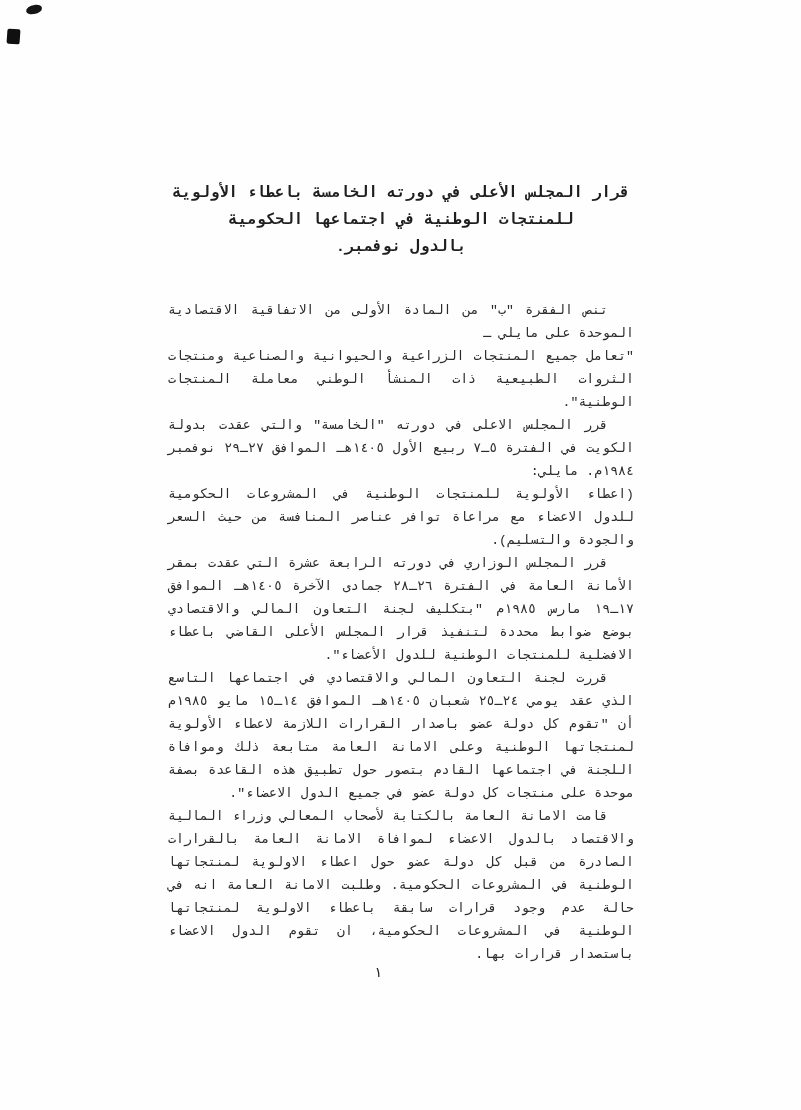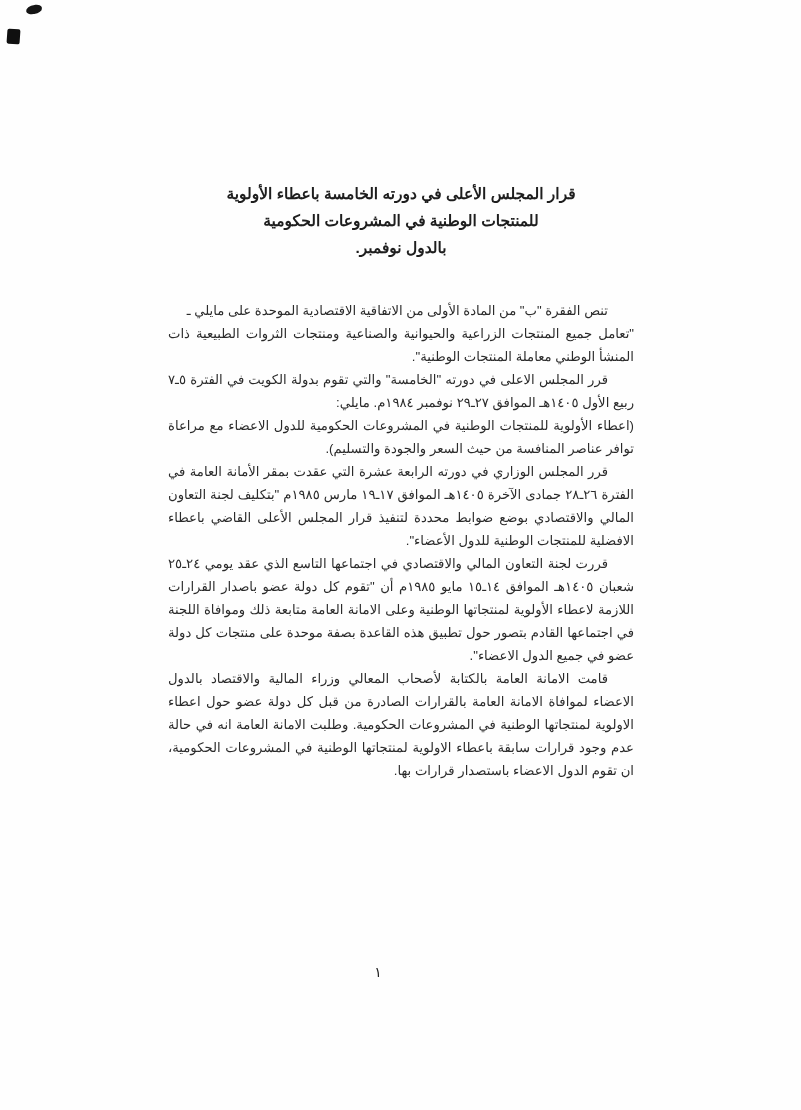--- a/index.html
+++ b/index.html
@@ -6,21 +6,21 @@
     margin: 0;
     padding: 0;
     background: #ffffff;
   }
   .page {
     position: relative;
     width: 801px;
     height: 1110px;
     background: #fefefe;
     overflow: hidden;
-    font-family: Liberation Sans, sans-serif;
+    font-family: Liberation Mono, monospace;
     color: #272727;
   }
   
   .artifact-1 {
     position: absolute;
     left: 26px; top: 5px;
     width: 16px; height: 9px;
     background: #151515;
     border-radius: 60% 40% 55% 45%;
     transform: rotate(-8deg);
@@ -73,28 +73,28 @@
 
 <div class="page">
 
   <span class="artifact-1"></span>
   <span class="artifact-2"></span>
 
   <div class="content">
 
     <h1 class="title">
       <span class="t-line">قرار المجلس الأعلى في دورته الخامسة باعطاء الأولوية</span>
-      <span class="t-line">للمنتجات الوطنية في المشروعات الحكومية</span>
+      <span class="t-line">للمنتجات الوطنية في اجتماعها الحكومية</span>
       <span class="t-line">بالدول نوفمبر.</span>
     </h1>
 
     <div class="body-text">
       <p class="indent">تنص الفقرة "ب" من المادة الأولى من الاتفاقية الاقتصادية الموحدة على مايلي ـ</p>
       <p>"تعامل جميع المنتجات الزراعية والحيوانية والصناعية ومنتجات الثروات الطبيعية ذات المنشأ الوطني معاملة المنتجات الوطنية".</p>
-      <p class="indent">قرر المجلس الاعلى في دورته "الخامسة" والتي تقوم بدولة الكويت في الفترة ٥ـ٧ ربيع الأول ١٤٠٥هـ الموافق ٢٧ـ٢٩ نوفمبر ١٩٨٤م. مايلي:</p>
+      <p class="indent">قرر المجلس الاعلى في دورته "الخامسة" والتي عقدت بدولة الكويت في الفترة ٥ـ٧ ربيع الأول ١٤٠٥هـ الموافق ٢٧ـ٢٩ نوفمبر ١٩٨٤م. مايلي:</p>
       <p>(اعطاء الأولوية للمنتجات الوطنية في المشروعات الحكومية للدول الاعضاء مع مراعاة توافر عناصر المنافسة من حيث السعر والجودة والتسليم).</p>
       <p class="indent">قرر المجلس الوزاري في دورته الرابعة عشرة التي عقدت بمقر الأمانة العامة في الفترة ٢٦ـ٢٨ جمادى الآخرة ١٤٠٥هـ الموافق ١٧ـ١٩ مارس ١٩٨٥م "بتكليف لجنة التعاون المالي والاقتصادي بوضع ضوابط محددة لتنفيذ قرار المجلس الأعلى القاضي باعطاء الافضلية للمنتجات الوطنية للدول الأعضاء".</p>
       <p class="indent">قررت لجنة التعاون المالي والاقتصادي في اجتماعها التاسع الذي عقد يومي ٢٤ـ٢٥ شعبان ١٤٠٥هـ الموافق ١٤ـ١٥ مايو ١٩٨٥م أن "تقوم كل دولة عضو باصدار القرارات اللازمة لاعطاء الأولوية لمنتجاتها الوطنية وعلى الامانة العامة متابعة ذلك وموافاة اللجنة في اجتماعها القادم بتصور حول تطبيق هذه القاعدة بصفة موحدة على منتجات كل دولة عضو في جميع الدول الاعضاء".</p>
       <p class="indent">قامت الامانة العامة بالكتابة لأصحاب المعالي وزراء المالية والاقتصاد بالدول الاعضاء لموافاة الامانة العامة بالقرارات الصادرة من قبل كل دولة عضو حول اعطاء الاولوية لمنتجاتها الوطنية في المشروعات الحكومية. وطلبت الامانة العامة انه في حالة عدم وجود قرارات سابقة باعطاء الاولوية لمنتجاتها الوطنية في المشروعات الحكومية، ان تقوم الدول الاعضاء باستصدار قرارات بها.</p>
     </div>
 
   </div>
 
   <div class="page-number">١</div>
 

